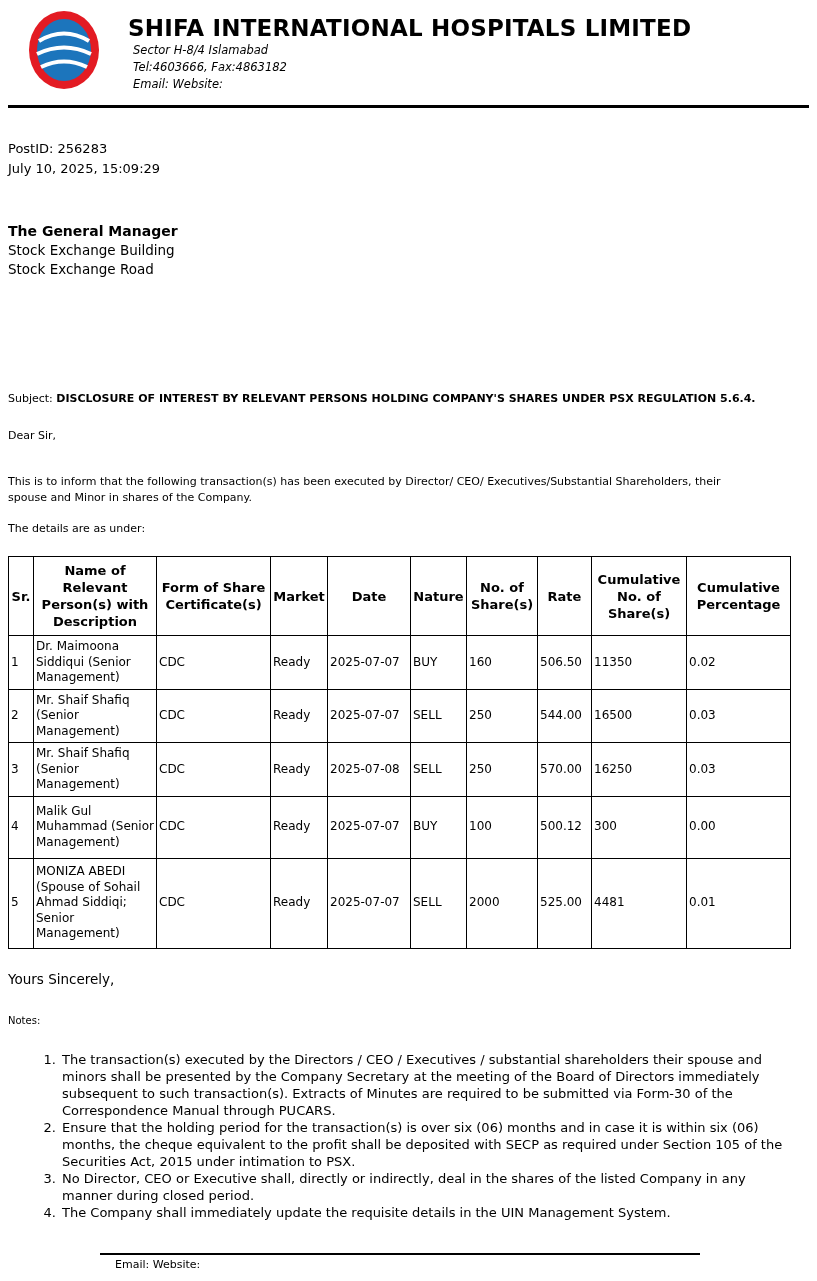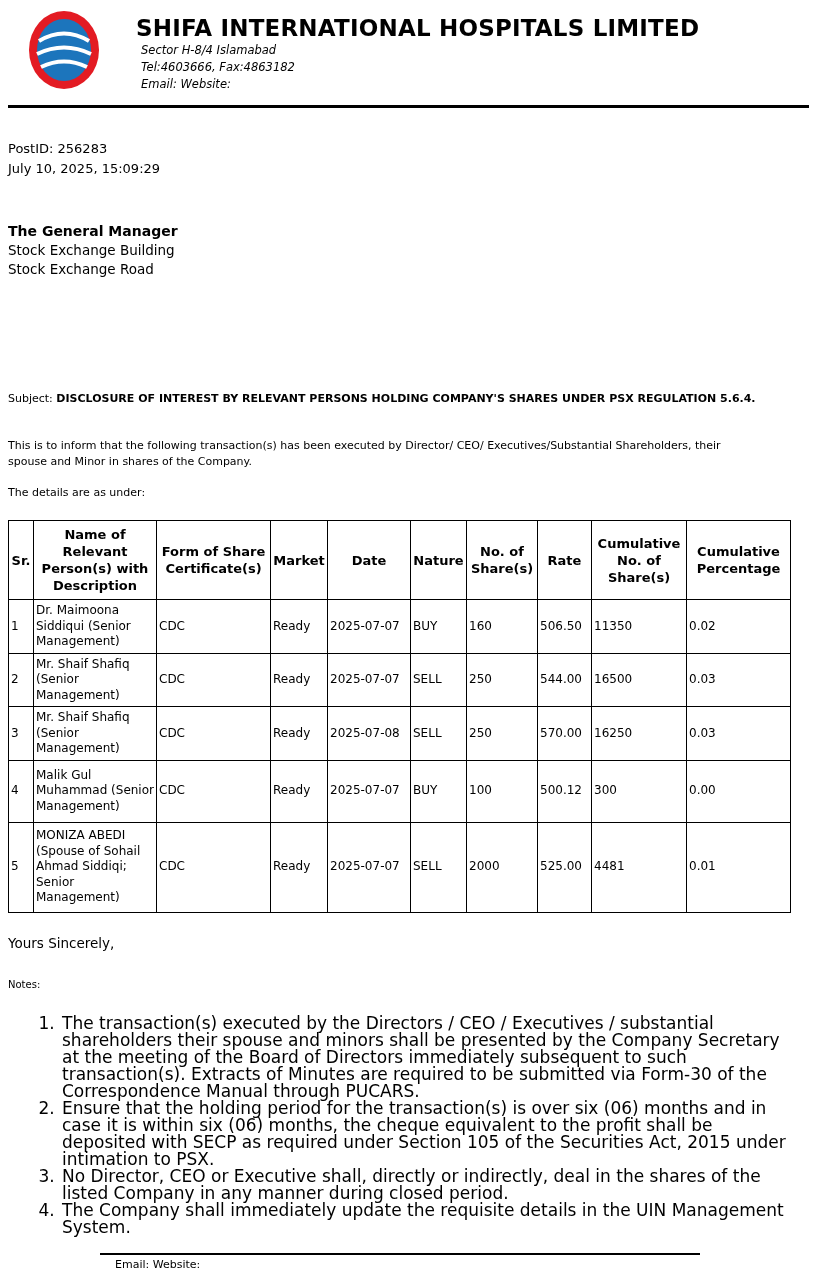--- a/index.html
+++ b/index.html
@@ -7,21 +7,21 @@
   body {
     width:817px; height:1281px;
     font-family:"DejaVu Sans","Liberation Sans",sans-serif;
     color:#000;
   }
   .page { position:relative; width:817px; height:1281px; padding:8px; overflow:hidden; }
 
   
   .letterhead { display:flex; align-items:flex-start; padding-top:2px; }
   .logo { flex:0 0 auto; width:72px; height:80px; margin-left:20px; }
-  .lh-text { margin-left:36px; padding-top:4px; }
+  .lh-text { margin-left:28px; padding-top:4px; }
   .company-name { font-size:23px; font-weight:bold; letter-spacing:0.2px; line-height:28px; }
   .addr { font-size:11.5px; line-height:17px; margin-left:5px;font-style:italic; }
   .addr:first-of-type { margin-top:4px; }
   .rule { border:none; border-top:3px solid #000; margin-top:12px; width:801px; }
 
   
   .meta { margin-top:31px; font-size:13px; line-height:20px; }
   .recipient { margin-top:43px; font-size:13.5px; line-height:19px; }
   .recipient .bold { font-weight:bold; font-size:14px; }
 
@@ -37,21 +37,21 @@
   th, td { border:1px solid #000; overflow:hidden; }
   th { font-size:13px; font-weight:bold; text-align:center; padding:5px 2px; line-height:17px; }
   td { font-size:12px; padding:3px 2px; vertical-align:middle; line-height:15.5px; text-align:left; word-wrap:break-word; }
   tr.r3 td { height:53px; }
   tr.r4 td { height:62px; }
   tr.r5 td { height:90px; }
 
   
   .closing { margin-top:22px; font-size:13.5px; }
   .notes-label { margin-top:28px; font-size:10px; }
-  ol.notes { margin-top:25px; padding-left:52px; width:790px; font-size:17px; line-height:17px; }
+  ol.notes { margin-top:25px; padding-left:52px; width:790px; font-size:13px; line-height:17px; }
   ol.notes li { padding-left:2px; }
 
   
   .footer { position:absolute; left:100px; bottom:10px; width:600px; }
   .footer-rule { border:none; border-top:2px solid #000; width:600px; }
   .footer-text { font-size:11px; margin-top:3px; margin-left:15px; }
 </style>
 </head>
 <body>
 
@@ -85,20 +85,21 @@
   <div class="recipient">
     <div class="bold">The General Manager</div>
     <div>Stock Exchange Building</div>
     <div>Stock Exchange Road</div>
   </div>
 
   <div class="subject">
     <span>Subject: </span><span class="bold">DISCLOSURE OF INTEREST BY RELEVANT PERSONS HOLDING COMPANY'S SHARES UNDER PSX REGULATION 5.6.4.</span>
   </div>
 
+  <div class="salutation">Dear Sir,</div>
 
   <div class="para">This is to inform that the following transaction(s) has been executed by Director/ CEO/ Executives/Substantial Shareholders, their spouse and Minor in shares of the Company.</div>
 
   <div class="details">The details are as under:</div>
 
   <table>
     <colgroup>
       <col style="width:25px">
         <col style="width:123px">
         <col style="width:114px">

